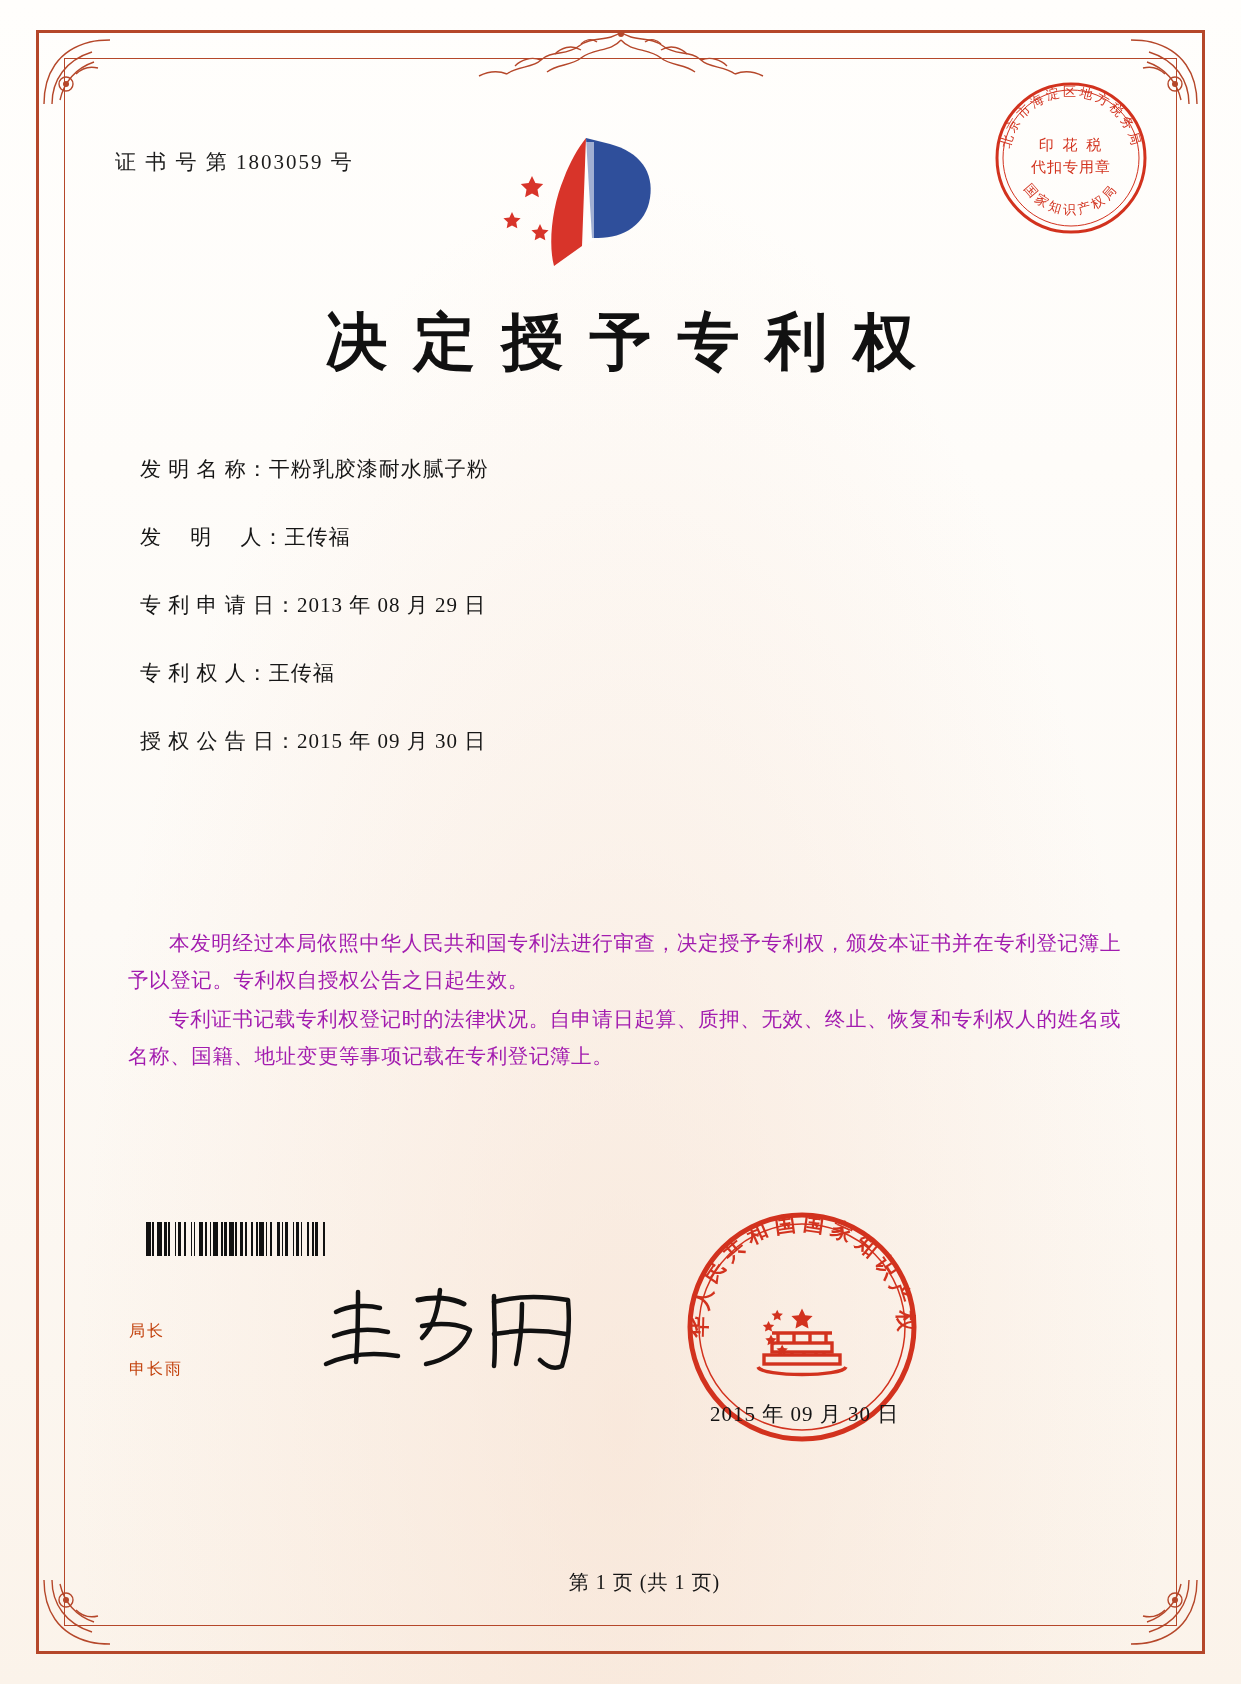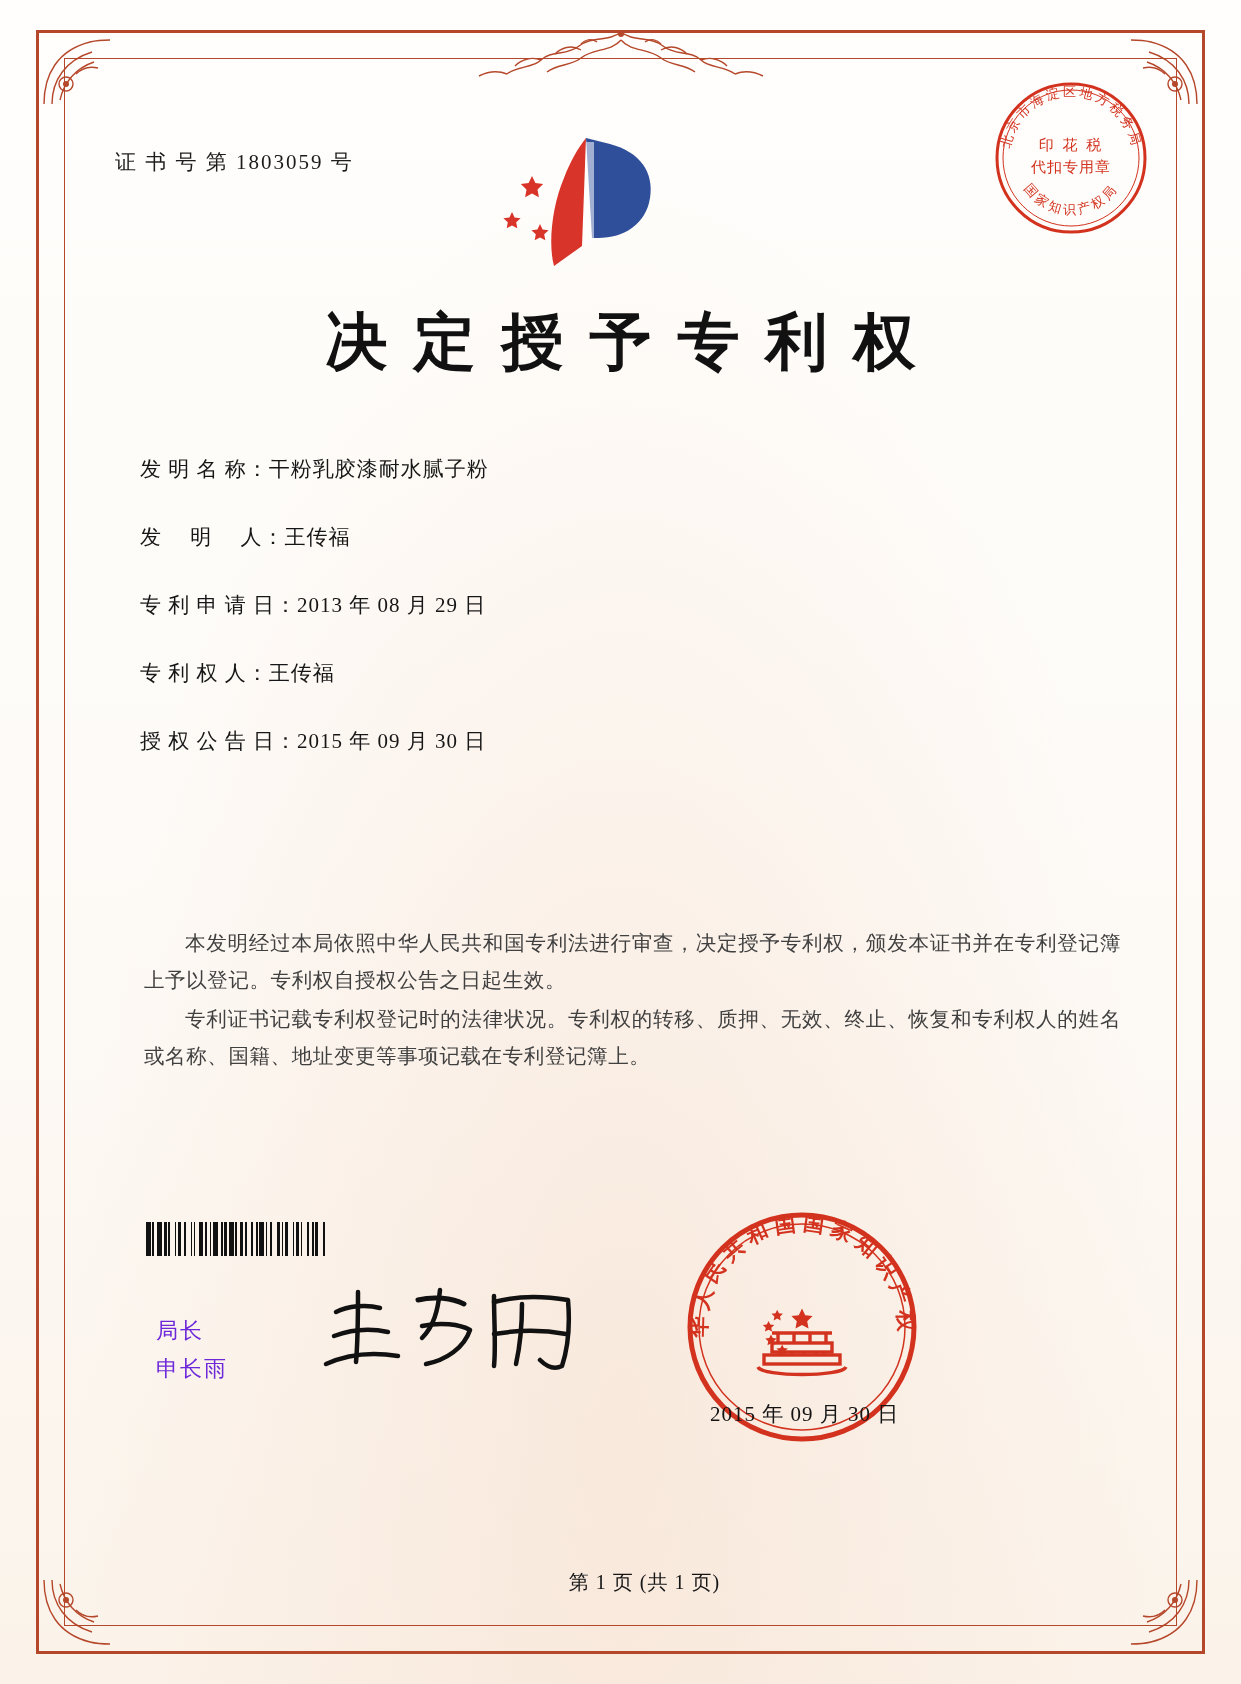--- a/index.html
+++ b/index.html
@@ -122,26 +122,26 @@
   }
   .field .value.mono {
     font-family: "Liberation Mono", "DejaVu Sans Mono", monospace;
     font-size: 20px;
     letter-spacing: 0.5px;
   }
 
   
   .body-text {
     position: absolute;
-    left: 144px;
+    left: 128px;
     right: 120px;
     top: 925px;
     font-size: 20.5px;
     line-height: 37px;
-    color: #404040;
+    color: #a21caf;
     text-align: justify;
     letter-spacing: 0.6px;
   }
   .body-text p {
     margin: 0 0 2px 0;
     text-indent: 2em;
   }
 
   
   .barcode {
@@ -156,25 +156,25 @@
   }
   .barcode i {
     display: block;
     background: #111;
     height: 100%;
   }
 
   
   .sig-label {
     position: absolute;
-    left: 156px;
+    left: 129px;
     top: 1312px;
-    font-size: 22px;
+    font-size: 16px;
     line-height: 38px;
-    color: #6d28d9;
+    color: #c2410c;
     letter-spacing: 2px;
   }
   .signature {
     position: absolute;
     left: 318px;
     top: 1278px;
     width: 280px;
     height: 100px;
     color: #111;
   }
@@ -331,21 +331,21 @@
       <span class="value">王传福</span>
     </div>
     <div class="field">
       <span class="label">授 权 公 告 日：</span>
       <span class="value">2015 年 09 月 30 日</span>
     </div>
   </div>
 
   <div class="body-text">
     <p>本发明经过本局依照中华人民共和国专利法进行审查，决定授予专利权，颁发本证书并在专利登记簿上予以登记。专利权自授权公告之日起生效。</p>
-    <p>专利证书记载专利权登记时的法律状况。专利权的转移、质押、无效、终止、恢复和专利权人的姓名或名称、国籍、地址变更等事项记载在专利登记簿上。</p>
+    <p>专利证书记载专利权登记时的法律状况。自申请日起算、质押、无效、终止、恢复和专利权人的姓名或名称、国籍、地址变更等事项记载在专利登记簿上。</p>
   </div>
 
   <div class="barcode" id="barcode">
       <i style="width:4.800000000000001px;background:#111"></i>
       <i style="width:1.6px;background:transparent"></i>
       <i style="width:1.6px;background:#111"></i>
       <i style="width:3.2px;background:transparent"></i>
       <i style="width:4.800000000000001px;background:#111"></i>
       <i style="width:1.6px;background:transparent"></i>
       <i style="width:3.2px;background:#111"></i>

